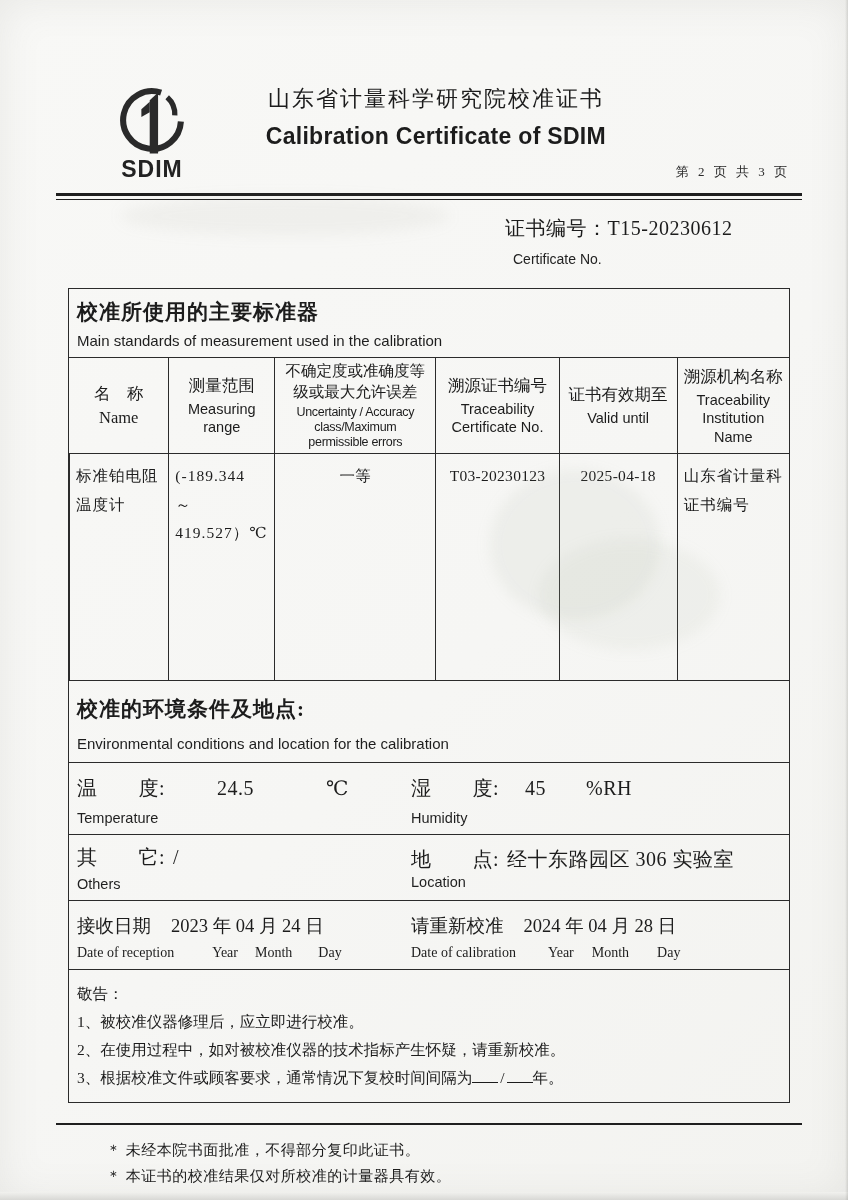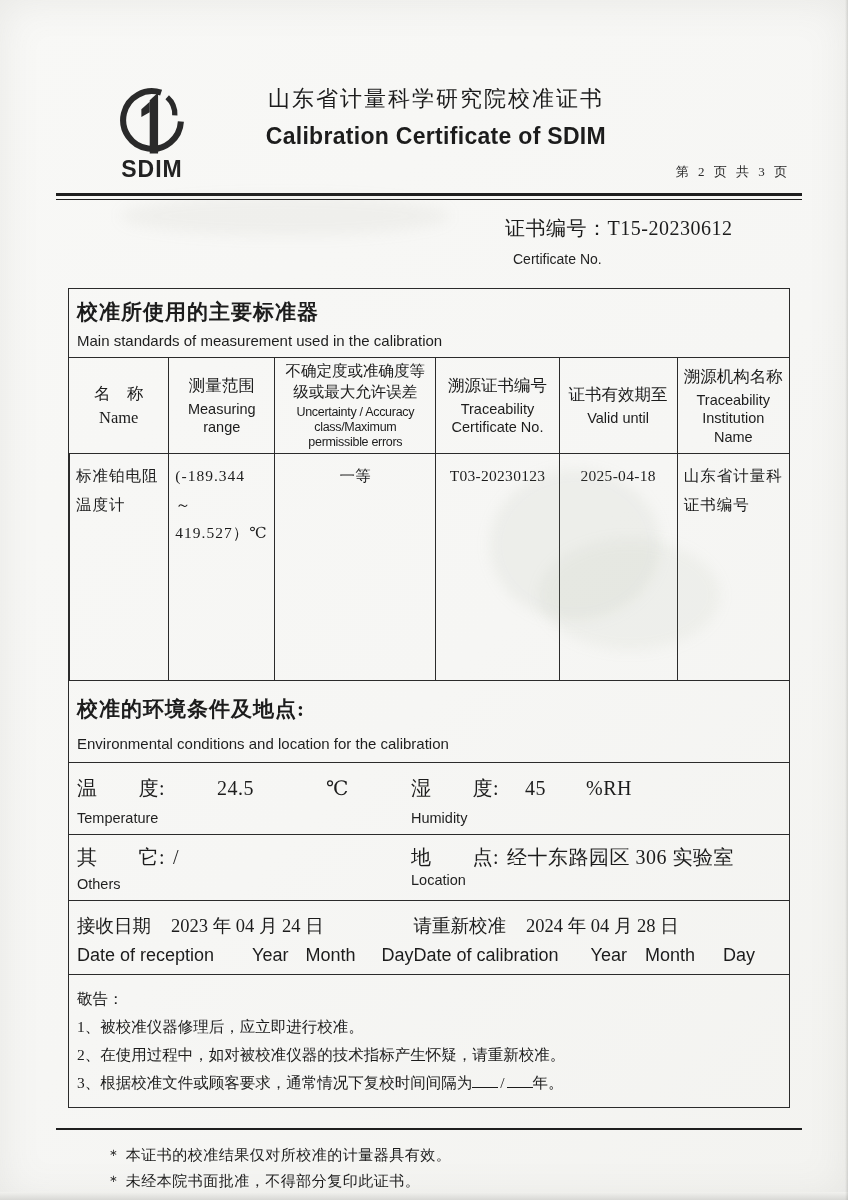--- a/index.html
+++ b/index.html
@@ -40,28 +40,28 @@
   .h-cn{font-size:16.5px;white-space:pre-line;line-height:1.45;}
   .h-en{font-size:14.5px;white-space:pre-line;line-height:1.25;margin-top:2px;}
   .h-sm .h-cn{font-size:15.5px;line-height:1.35;}
   .h-sm .h-en{font-size:12.5px;letter-spacing:-.3px;line-height:1.2;}
   .dcell{padding:8px 6px;font-size:15.5px;line-height:1.85;white-space:pre-line;}
   .d-left{text-align:left;letter-spacing:1px;}
   .d-center{text-align:center;letter-spacing:.3px;}
   
   .box-row{border-top:1.2px solid #2b2b2b;}
   .env-title{padding:14px 8px 10px 8px;}
-  .pair-row{display:flex;}
+  .pair-row{display:flex;align-items:center;}
   .pair-left{flex:0 0 47.5%;padding:12px 0 8px 8px;box-sizing:border-box;}
   .pair-right{flex:1;padding:12px 0 8px 0;box-sizing:border-box;}
   .fld-line{font-size:20px;letter-spacing:.5px;display:flex;align-items:baseline;white-space:nowrap;}
   .fld-en{font-size:14.5px;margin-top:8px;color:#1f1f1f;}
   .val{display:inline-block;}
   .date-line{font-size:18.5px;white-space:nowrap;display:flex;align-items:baseline;}
-  .date-en{font-size:18px;margin-top:7px;display:flex;white-space:nowrap;}
+  .date-en{font-size:14px;margin-top:7px;display:flex;white-space:nowrap;font-family:Liberation Serif, serif;}
   
   .notice{padding:10px 8px 10px 8px;font-size:15.5px;line-height:1.8;}
   .blank{display:inline-block;width:26px;border-bottom:1.2px solid #1c1c1c;height:.95em;}
   
   .footer-rule{margin:20px -12px 0 -12px;border-top:2.5px solid #1f1f1f;}
   .footer-notes{margin-top:12px;margin-left:38px;font-size:15px;line-height:1.75;letter-spacing:.5px;}
   .form-code{text-align:right;margin-top:6px;margin-right:28px;font-size:13.5px;letter-spacing:.3px;}
   
   .smudge{position:absolute;border-radius:50%;filter:blur(7px);pointer-events:none;}
   .edge-bottom{position:absolute;left:0;right:0;bottom:0;height:8px;background:linear-gradient(#f1f1ee,#d8d8d5);}
@@ -228,22 +228,22 @@
       <div>
         <span>3、根据校准文件或顾客要求，通常情况下复校时间间隔为</span><span class="blank"></span><span style="padding:0 2px;">/</span><span class="blank"></span><span>年。</span>
       </div>
     </div>
 
   </div>
 
   <div class="footer-rule"></div>
 
   <div class="footer-notes">
+    <div>＊ 未经本院书面批准，不得部分复印此证书。</div>
     <div>＊ 本证书的校准结果仅对所校准的计量器具有效。</div>
-    <div>＊ 未经本院书面批准，不得部分复印此证书。</div>
   </div>
 
   <div class="form-code">SDIM/MB03B</div>
 
   <div class="smudge" style="left:490px;top:470px;width:170px;height:150px;background:rgba(160,170,150,.10);"></div>
   <div class="smudge" style="left:120px;top:196px;width:330px;height:40px;background:rgba(150,150,145,.08);"></div>
   <div class="smudge" style="left:540px;top:540px;width:180px;height:110px;background:rgba(150,165,140,.08);"></div>
   <div class="edge-bottom"></div>
   <div class="edge-right"></div>
 </div>

